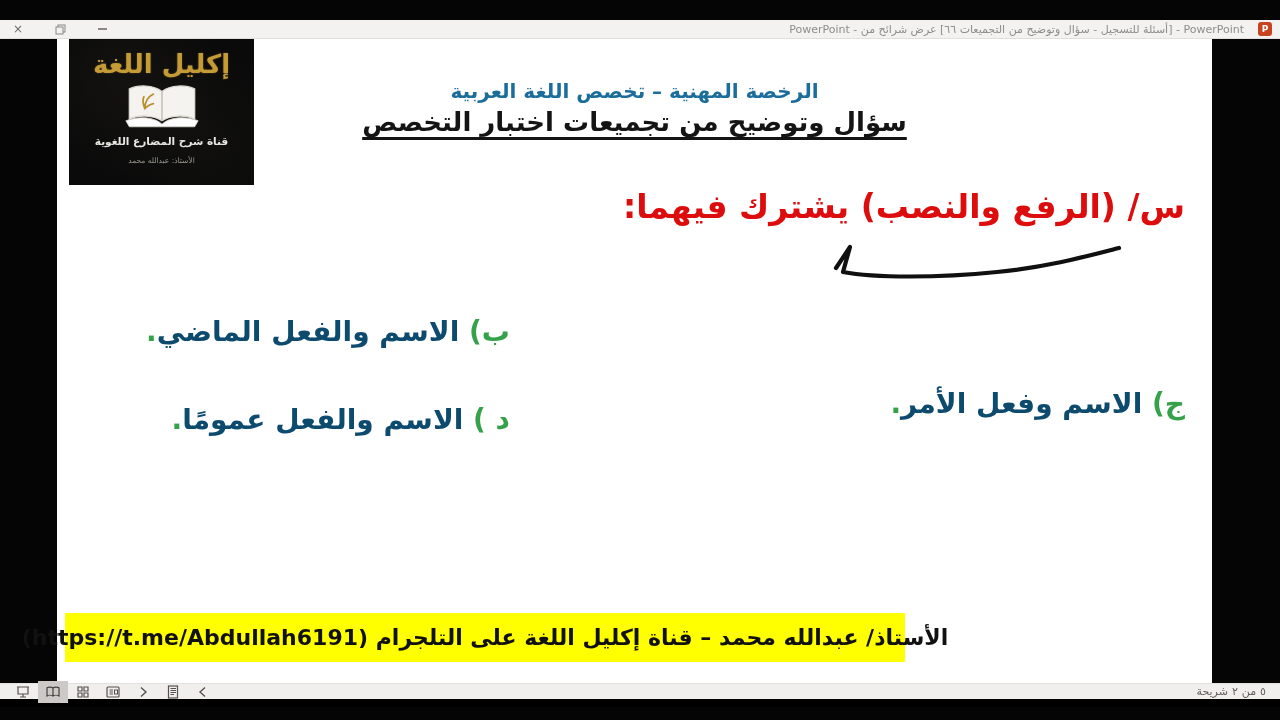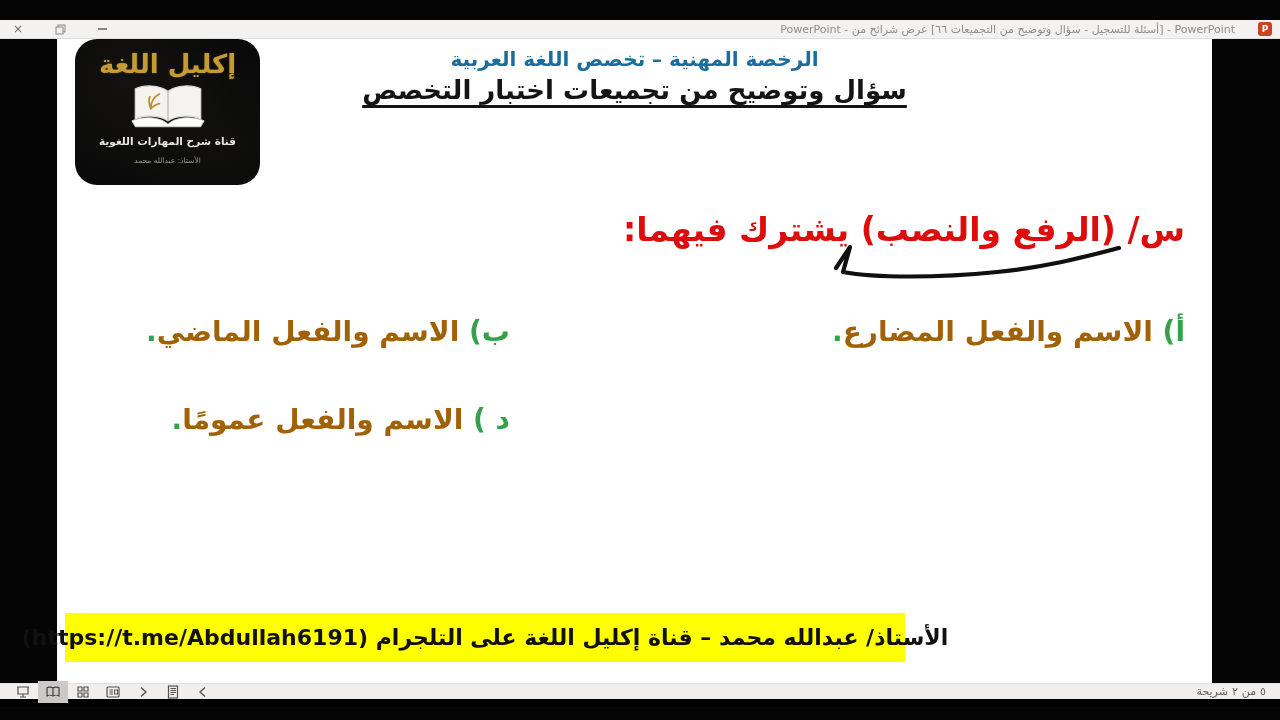--- a/index.html
+++ b/index.html
@@ -11,55 +11,55 @@
   .top-strip { position:absolute; left:0; top:0; width:1280px; height:20px; background:#050505; }
 
   
   .titlebar { position:absolute; left:0; top:20px; width:1280px; height:19px;
               background:#f3f2f1; border-bottom:1px solid #e1dfdd; }
   .win-controls { position:absolute; left:10px; top:0; height:100%; display:flex; align-items:center; gap:26px; }
   .win-btn { width:16px; height:16px; display:flex; align-items:center; justify-content:center;
              color:#6e6b68; font-size:12px; line-height:1; cursor:default; }
   .glyph-min { width:9px; height:2px; background:#8a8784; }
   .titlegrp { position:absolute; right:8px; top:0; height:100%; display:flex; direction:ltr;
-              align-items:center; gap:23px; }
+              align-items:center; gap:14px; }
   .title-text { font-size:11px; color:#8f8d8b; white-space:nowrap; direction:rtl; }
   .ppt-ico { width:14px; height:14px; background:#c8431f; border-radius:3px; color:#fff;
              font-size:9px; font-weight:bold; display:flex; align-items:center; justify-content:center; }
 
   
   .main-black { position:absolute; left:0; top:39px; width:1280px; height:644px; background:#050505; }
   .slide { position:absolute; left:57px; top:39px; width:1155px; height:644px; background:#ffffff; }
 
   
-  .logo { position:absolute; left:18px; top:0px; width:185px; height:146px; background:#0a0a0a;
+  .logo { position:absolute; left:12px; top:0px; width:185px; height:146px; background:#0a0a0a;
           display:flex; flex-direction:column; align-items:center; overflow:hidden;
           background-image:radial-gradient(circle at 30% 30%, rgba(60,55,45,.18), rgba(0,0,0,0) 60%),
-                           radial-gradient(circle at 75% 70%, rgba(60,55,45,.12), rgba(0,0,0,0) 55%);border-radius:22px; }
+                           radial-gradient(circle at 75% 70%, rgba(60,55,45,.12), rgba(0,0,0,0) 55%); }
   .logo-callig { margin-top:10px; color:#c headers; color:#c59b35; font-size:26px; font-weight:bold;
                  text-shadow:0 0 2px rgba(197,155,53,.4); white-space:nowrap; }
   .logo-book { margin-top:2px; }
   .logo-channel { color:#e8e6e0; font-size:10.5px; font-weight:bold; margin-top:2px; white-space:nowrap; }
   .logo-byline { color:#9a968e; font-size:7.5px; margin-top:9px; white-space:nowrap; }
 
   
   .hdr { position:absolute; left:0; right:0; top:8px; text-align:center; direction:rtl; }
-  .hdr-line1 { color:#1b6d9b; font-size:20px; font-weight:bold; }
+  .hdr-line1 { color:#1b6d9b; font-size:20px; font-weight:bold;margin-top:32px; }
   .hdr-line2 { color:#141414; font-size:26px; font-weight:bold; margin-top:4px;
                text-decoration:underline; text-decoration-thickness:2.5px; text-underline-offset:6px; }
 
   
   .question { position:absolute; right:27px; top:148px; direction:rtl; white-space:nowrap;
-              color:#dd0d0d; font-size:33px; font-weight:bold;margin-top:23px; }
+              color:#dd0d0d; font-size:33px; font-weight:bold; }
   .scribble { position:absolute; left:772px; top:202px; }
 
   
   .opt { position:absolute; direction:rtl; white-space:nowrap; font-size:28px; font-weight:bold; }
   .opt .letter, .opt .dot { color:#35a24b; }
-  .opt .otext { color:#a16207; }
+  .opt .otext { color:#0c4a6e; }
   .opt-a { right:27px;  top:276px; }
   .opt-b { right:702px; top:276px; }
   .opt-j { right:27px;  top:348px; }
   .opt-d { right:702px; top:348px;margin-top:16px; }
 
   
   .footer { position:absolute; left:8px; top:574px; width:840px; height:49px; background:#ffff00;
             display:flex; align-items:center; justify-content:center; direction:rtl; }
   .footer-text { color:#111; font-size:22px; font-weight:bold; white-space:nowrap; }
 
@@ -105,42 +105,42 @@
   <div class="slide">
 
     <div class="logo">
       <div class="logo-callig">إكليل اللغة</div>
       <svg class="logo-book" width="86" height="52" viewBox="0 0 100 60">
         <path d="M50 12 C40 4 22 4 12 9 L12 44 C22 39 40 39 50 46 C60 39 78 39 88 44 L88 9 C78 4 60 4 50 12 Z" fill="#f5f3ef" stroke="#dcd9d2" stroke-width="1.5"></path>
         <path d="M50 12 L50 46" stroke="#c9c5bc" stroke-width="2"></path>
         <path d="M8 46 C24 40 42 42 50 50 C58 42 76 40 92 46 L88 53 L12 53 Z" fill="#ffffff" stroke="#d8d5cd" stroke-width="1"></path>
         <path d="M30 32 C30 24 34 18 40 15 M30 32 C33 28 36 27 40 26 M30 32 C28 27 27 22 29 18" fill="none" stroke="#b98f2f" stroke-width="2" stroke-linecap="round"></path>
       </svg>
-      <div class="logo-channel">قناة شرح المهارات اللغوية</div>
+      <div class="logo-channel">قناة شرح المضارع اللغوية</div>
       <div class="logo-byline">الأستاذ: عبدالله محمد</div>
     </div>
 
     <div class="hdr">
       <div class="hdr-line1">الرخصة المهنية – تخصص اللغة العربية</div>
       <div class="hdr-line2">سؤال وتوضيح من تجميعات اختبار التخصص</div>
     </div>
 
     <div class="question">س/ (الرفع والنصب) يشترك فيهما:</div>
 
     <svg class="scribble" width="300" height="42" viewBox="0 0 300 42">
       <path d="M7 27 L21 6 L14 31 C45 37 110 37 168 31 C218 26 255 16 290 7" fill="none" stroke="#101010" stroke-width="4.2" stroke-linecap="round" stroke-linejoin="round"></path>
     </svg>
 
-    <div class="opt opt-a">
-      <span class="letter">أ)</span>
-      <span class="otext">الاسم والفعل المضارع</span><span class="dot">.</span>
-    </div>
     <div class="opt opt-b">
       <span class="letter">ب)</span>
       <span class="otext">الاسم والفعل الماضي</span><span class="dot">.</span>
+    </div>
+    <div class="opt opt-j">
+      <span class="letter">ج)</span>
+      <span class="otext">الاسم وفعل الأمر</span><span class="dot">.</span>
     </div>
     <div class="opt opt-d">
       <span class="letter">د )</span>
       <span class="otext">الاسم والفعل عمومًا</span><span class="dot">.</span>
     </div>
 
     <div class="footer">
       <span class="footer-text">الأستاذ/ عبدالله محمد – قناة إكليل اللغة على التلجرام (https://t.me/Abdullah6191)</span>
     </div>
   </div>

